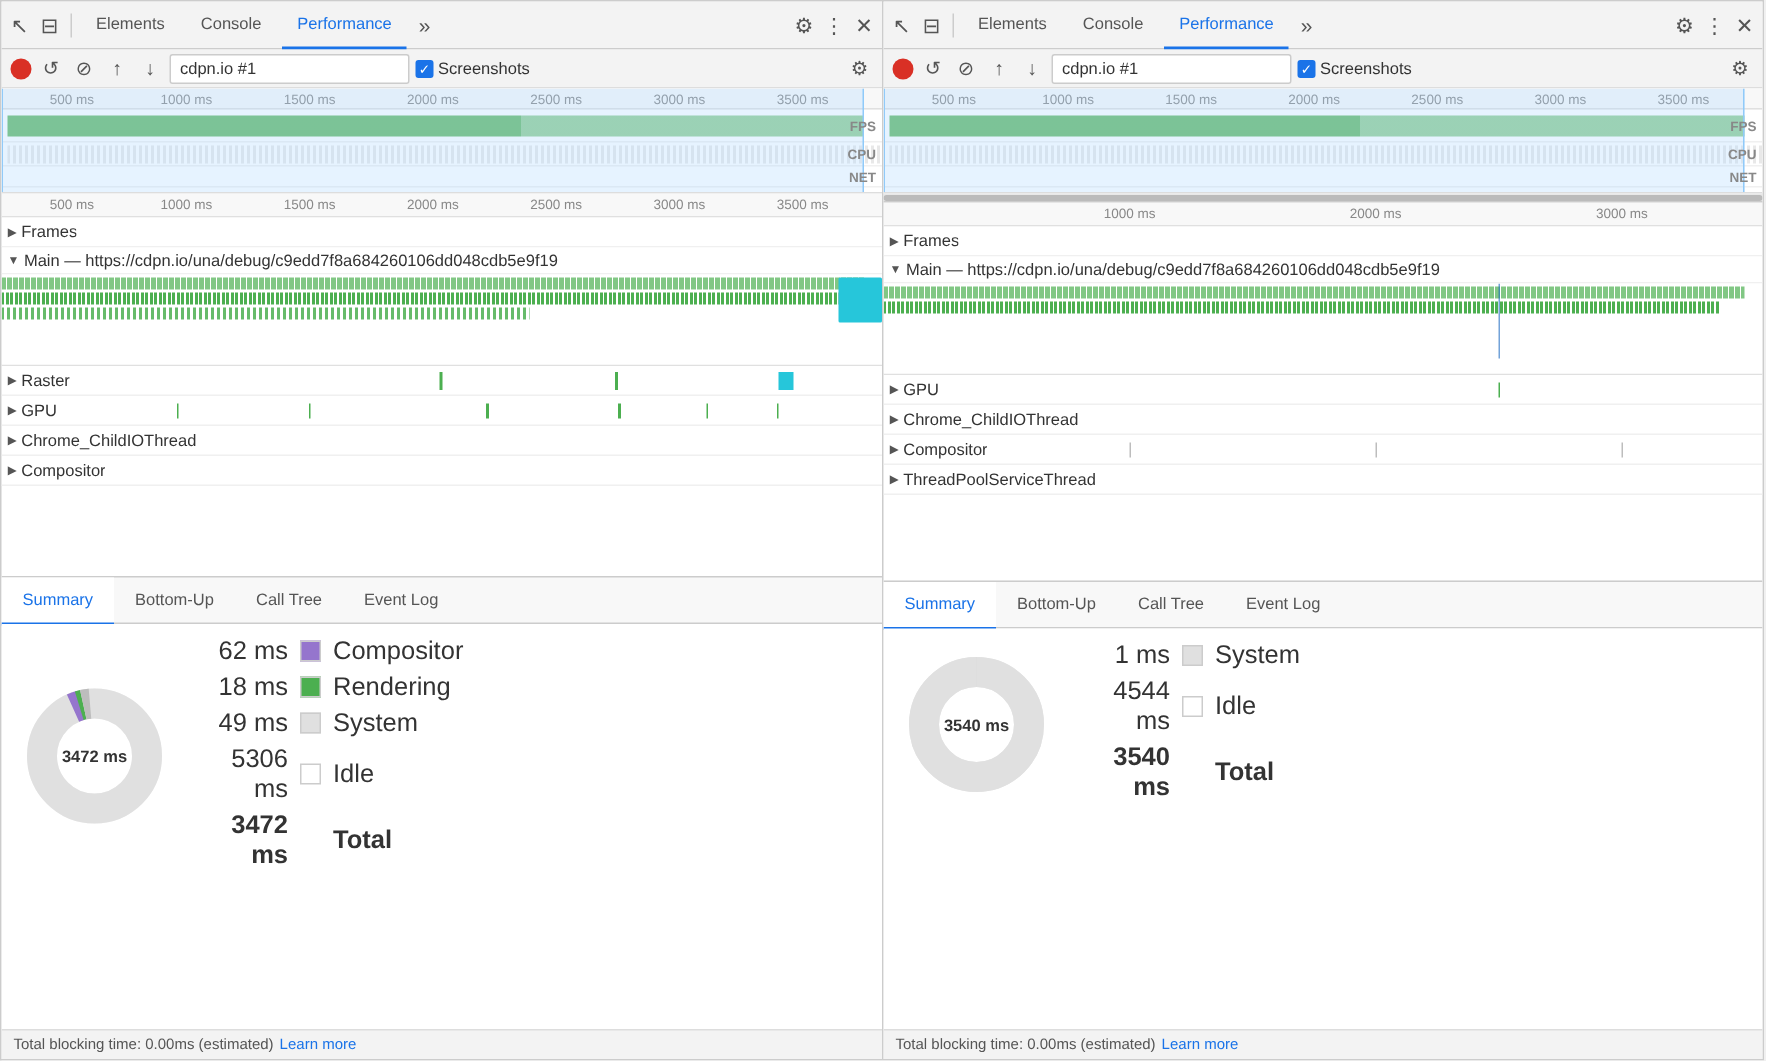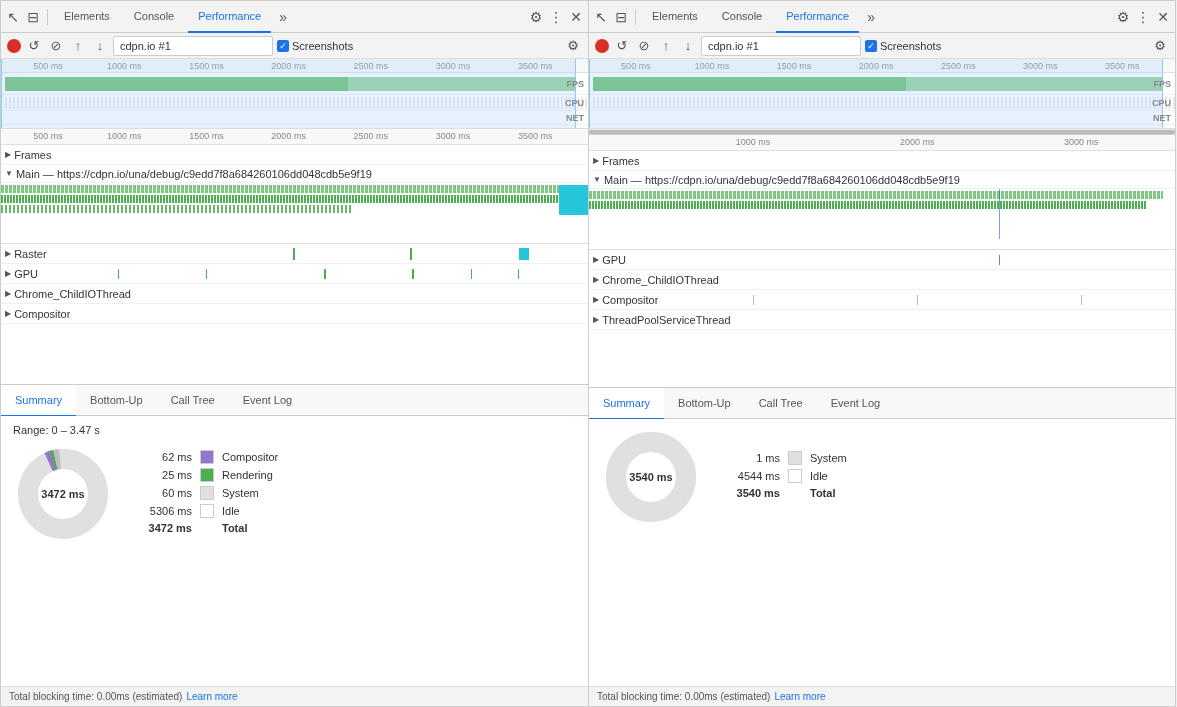--- a/index.html
+++ b/index.html
@@ -218,21 +218,21 @@
       font-size: 11px;
       color: #333;
       margin-bottom: 8px;
     }
     .summary-content {
       display: flex;
       align-items: center;
       gap: 24px;
     }
     .legend-table {
-      font-size: 11px;
+      font-size: 17px;
     }
     .legend-row {
       display: flex;
       align-items: center;
       gap: 8px;
       margin-bottom: 4px;
     }
     .legend-value {
       width: 55px;
       text-align: right;
@@ -481,21 +481,20 @@
       </div>
 
       <div class="bottom-tabs">
         <div class="bottom-tab active">Summary</div>
         <div class="bottom-tab">Bottom-Up</div>
         <div class="bottom-tab">Call Tree</div>
         <div class="bottom-tab">Event Log</div>
       </div>
 
       <div class="summary-panel">
-        <div class="range-label">Range: 0 – 3.47 s</div>
         <div class="summary-content">
 
           <svg width="100" height="100" viewBox="0 0 100 100">
             <circle cx="50" cy="50" r="35" fill="none" stroke="#f5f5f5" stroke-width="20"></circle>
 
             <circle cx="50" cy="50" r="35" fill="none" stroke="#e0e0e0" stroke-width="20" stroke-dasharray="219.8 219.8" stroke-dashoffset="0" transform="rotate(-90 50 50)"></circle>
 
             <circle cx="50" cy="50" r="35" fill="none" stroke="#9575cd" stroke-width="20" stroke-dasharray="5.4 219.8" stroke-dashoffset="-204.8" transform="rotate(-90 50 50)"></circle>
 
             <circle cx="50" cy="50" r="35" fill="none" stroke="#4caf50" stroke-width="20" stroke-dasharray="2.8 219.8" stroke-dashoffset="-209.2" transform="rotate(-90 50 50)"></circle>
@@ -504,26 +503,26 @@
             <text x="50" y="54" text-anchor="middle" font-size="11" font-weight="bold" fill="#333">3472 ms</text>
           </svg>
 
           <div class="legend-table">
             <div class="legend-row">
               <span class="legend-value">62 ms</span>
               <div class="legend-swatch" style="background:#9575cd;"></div>
               <span class="legend-name">Compositor</span>
             </div>
             <div class="legend-row">
-              <span class="legend-value">25 ms</span>
+              <span class="legend-value">18 ms</span>
               <div class="legend-swatch" style="background:#4caf50;"></div>
               <span class="legend-name">Rendering</span>
             </div>
             <div class="legend-row">
-              <span class="legend-value">60 ms</span>
+              <span class="legend-value">49 ms</span>
               <div class="legend-swatch" style="background:#e0e0e0;"></div>
               <span class="legend-name">System</span>
             </div>
             <div class="legend-row">
               <span class="legend-value">5306 ms</span>
               <div class="legend-swatch" style="background:#fff;border:1px solid #ccc;"></div>
               <span class="legend-name">Idle</span>
             </div>
             <div class="legend-row">
               <span class="legend-value bold" style="font-weight:bold;">3472 ms</span>

